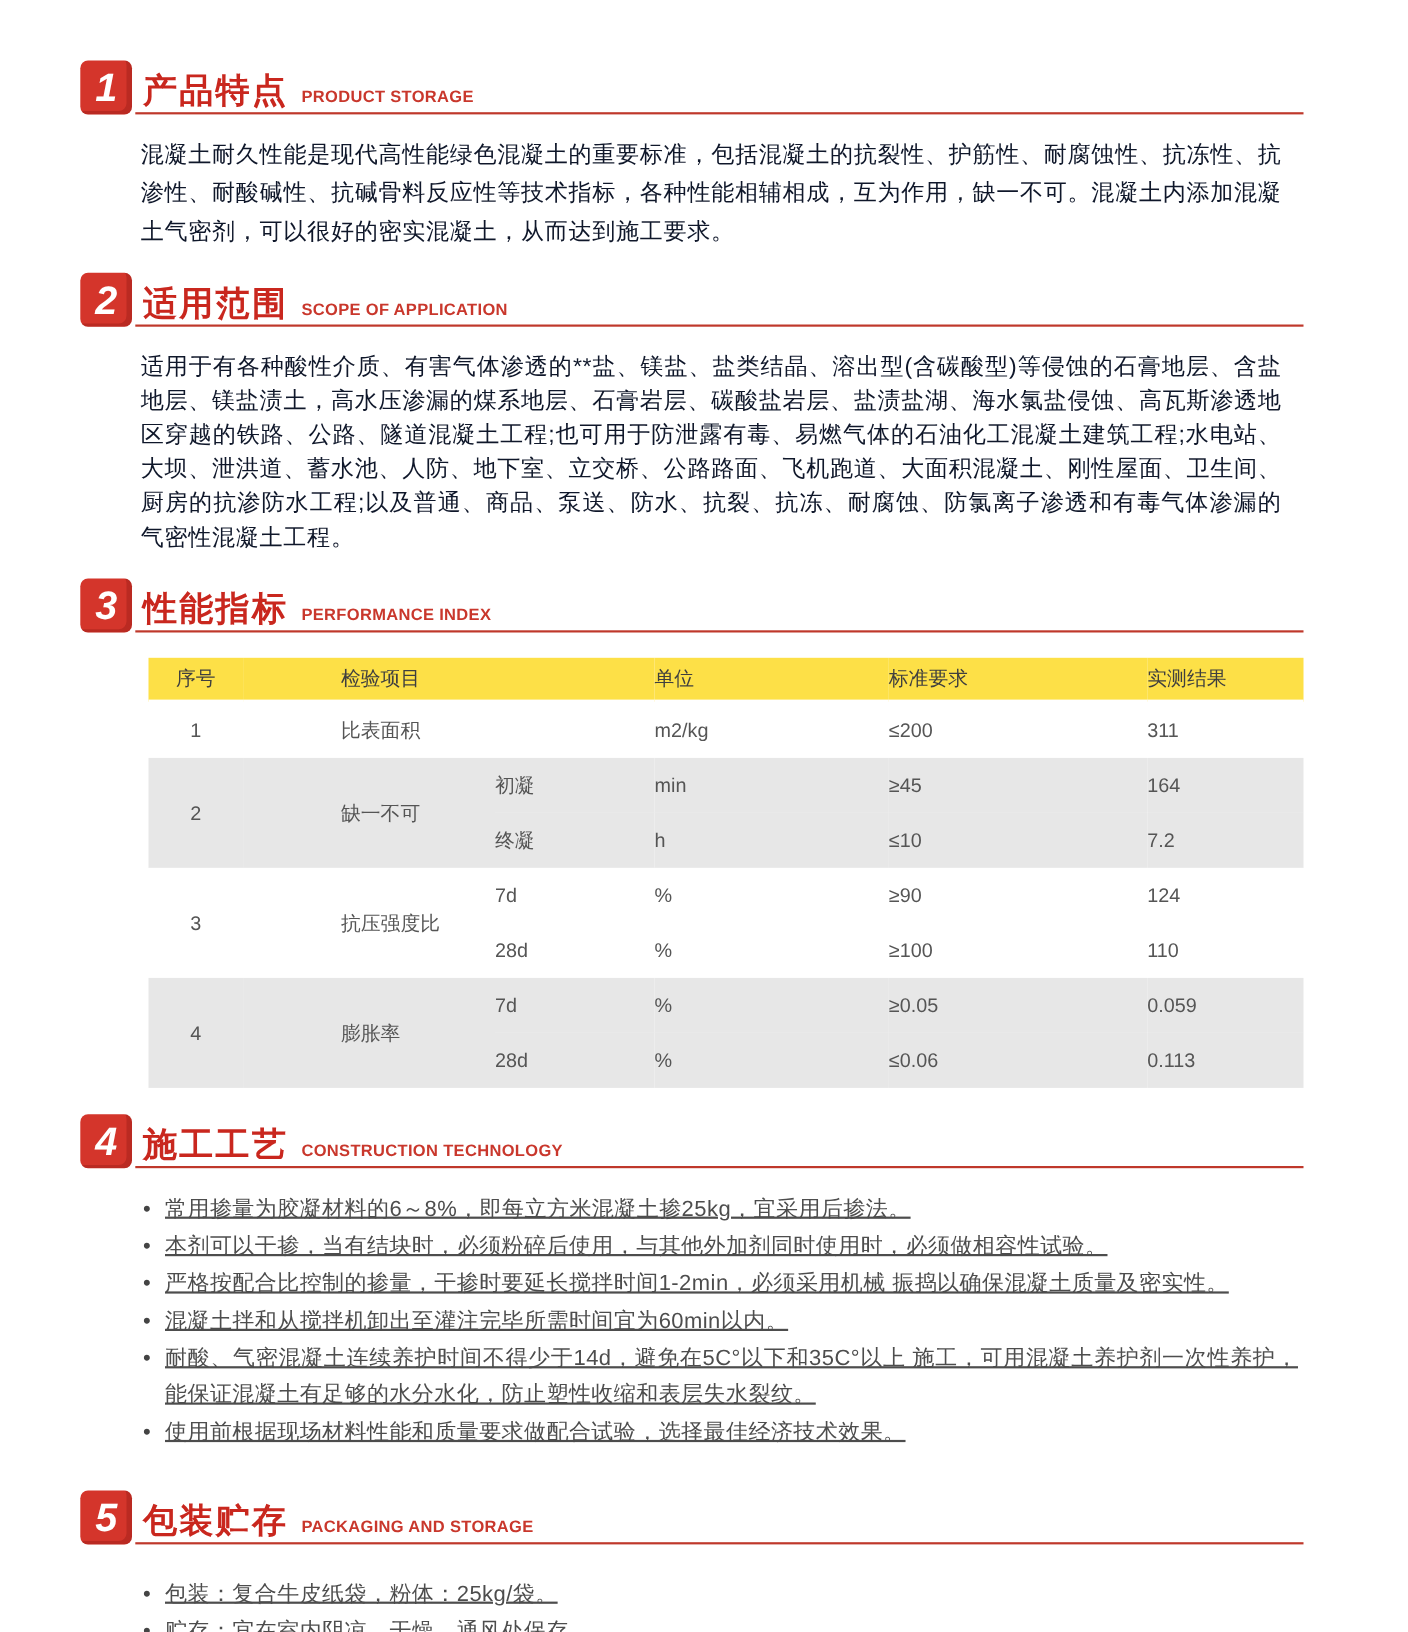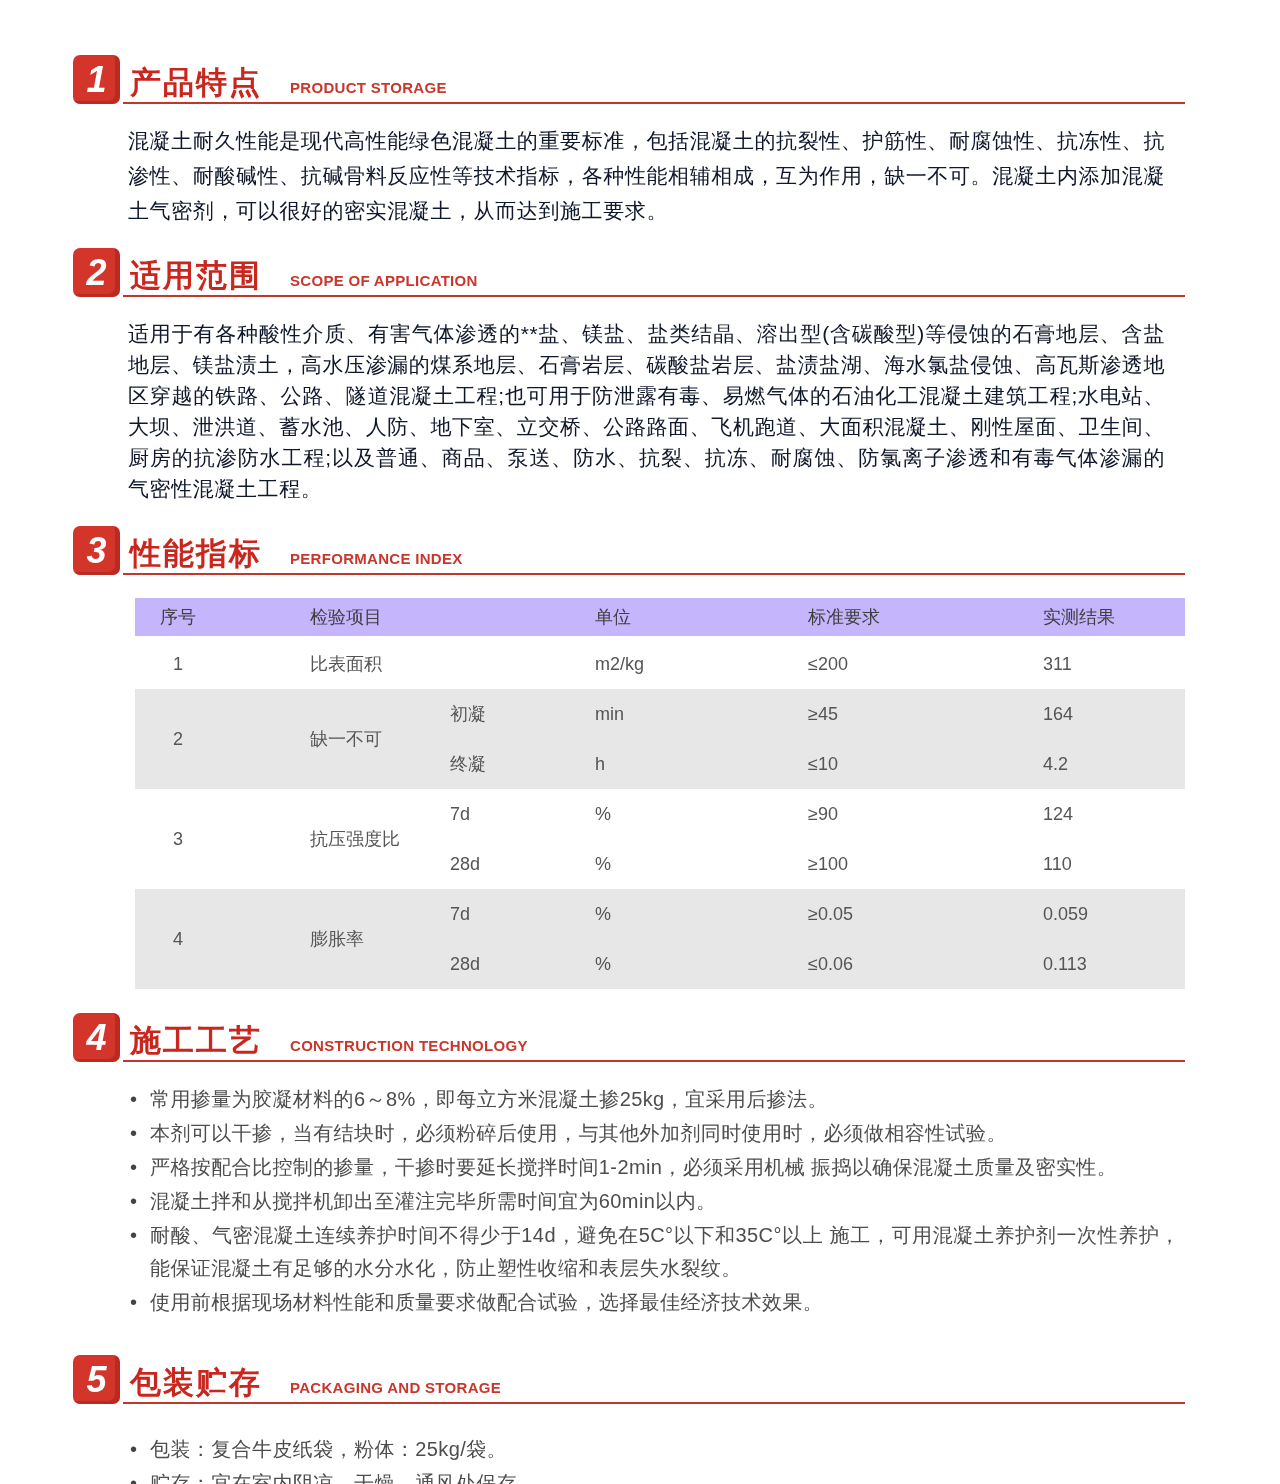--- a/index.html
+++ b/index.html
@@ -15,21 +15,21 @@
   .hdr{position:relative;height:56px;margin:0 95px 0 73px;}
   .hdr .rule{position:absolute;left:50px;right:0;top:47px;height:2px;background:#bf382b;}
   .numbox{
     position:absolute;left:0;top:0;width:47px;height:49px;
     background:#d4352b;border-radius:7px;
     box-shadow:inset -5px -3px 0 rgba(120,15,10,.28);
     display:flex;align-items:center;justify-content:center;
     color:#fff;font-size:36px;font-weight:bold;font-style:italic;
     z-index:2;
   }
-  .titles{position:absolute;left:57px;bottom:7px;display:flex;align-items:baseline;gap:28px;white-space:nowrap;}
+  .titles{position:absolute;left:57px;bottom:7px;display:flex;align-items:baseline;gap:12px;white-space:nowrap;}
   .title-zh{font-size:31px;font-weight:bold;color:#c9271e;letter-spacing:2px;}
   .title-en{font-size:15px;font-weight:bold;color:#c9372c;letter-spacing:0.3px;}
 
   
   .para{
     margin:12px 115px 0 128px;
     font-size:21px;line-height:35px;letter-spacing:0.6px;
     text-align:justify;color:#0f172a;
   }
   .para.tight{line-height:31px;margin-top:14px;}
@@ -37,28 +37,28 @@
   
   .tblwrap{margin:16px 95px 0 135px;}
   table{border-collapse:collapse;width:1050px;table-layout:fixed;font-size:18px;color:#555;}
   col.c1{width:86px;}col.c2{width:229px;}col.c3{width:145px;}
   col.c4{width:213px;}col.c5{width:235px;}col.c6{width:142px;}
   th,td{font-weight:normal;vertical-align:middle;text-align:left;padding:0;}
   th{height:38px;color:#3f3f3f;}
   td{height:50px;}
   .cell-no{text-align:center;}
   .cell-item{padding-left:89px;}
-  tr.band-head{background:#c4b5fd;border-bottom:3px solid #fff;}
+  tr.band-head{background:#fde047;border-bottom:3px solid #fff;}
   tr.band-gray{background:#e7e7e7;}
   tr.band-white{background:#ffffff;}
 
   
   ul.bullets{
     list-style:none;margin:14px 100px 0 130px;padding:0;
-    font-size:20px;line-height:33px;letter-spacing:0.4px;color:#4d4d4d;
+    font-size:20px;line-height:33px;letter-spacing:0.4px;color:#4d4d4d;text-decoration:underline;
   }
   ul.bullets li{position:relative;padding-left:20px;margin-bottom:1px;text-align:justify;}
   ul.bullets li::before{content:"•";position:absolute;left:0;top:0;color:#444;}
 
   .mt-s2{margin-top:12px;}
   .mt-s3{margin-top:0px;}
   .mt-s4{margin-top:24px;}
   .mt-s5{margin-top:36px;}
   .mt-s1{margin-top:55px;}
 </style>
@@ -135,21 +135,21 @@
         <td class="cell-item" rowspan="2">缺一不可</td>
         <td>初凝</td>
         <td>min</td>
         <td>≥45</td>
         <td>164</td>
       </tr>
       <tr class="band-gray">
         <td>终凝</td>
         <td>h</td>
         <td>≤10</td>
-        <td>4.2</td>
+        <td>7.2</td>
       </tr>
 
       <tr class="band-white">
         <td class="cell-no" rowspan="2">3</td>
         <td class="cell-item" rowspan="2">抗压强度比</td>
         <td>7d</td>
         <td>%</td>
         <td>≥90</td>
         <td>124</td>
       </tr>

